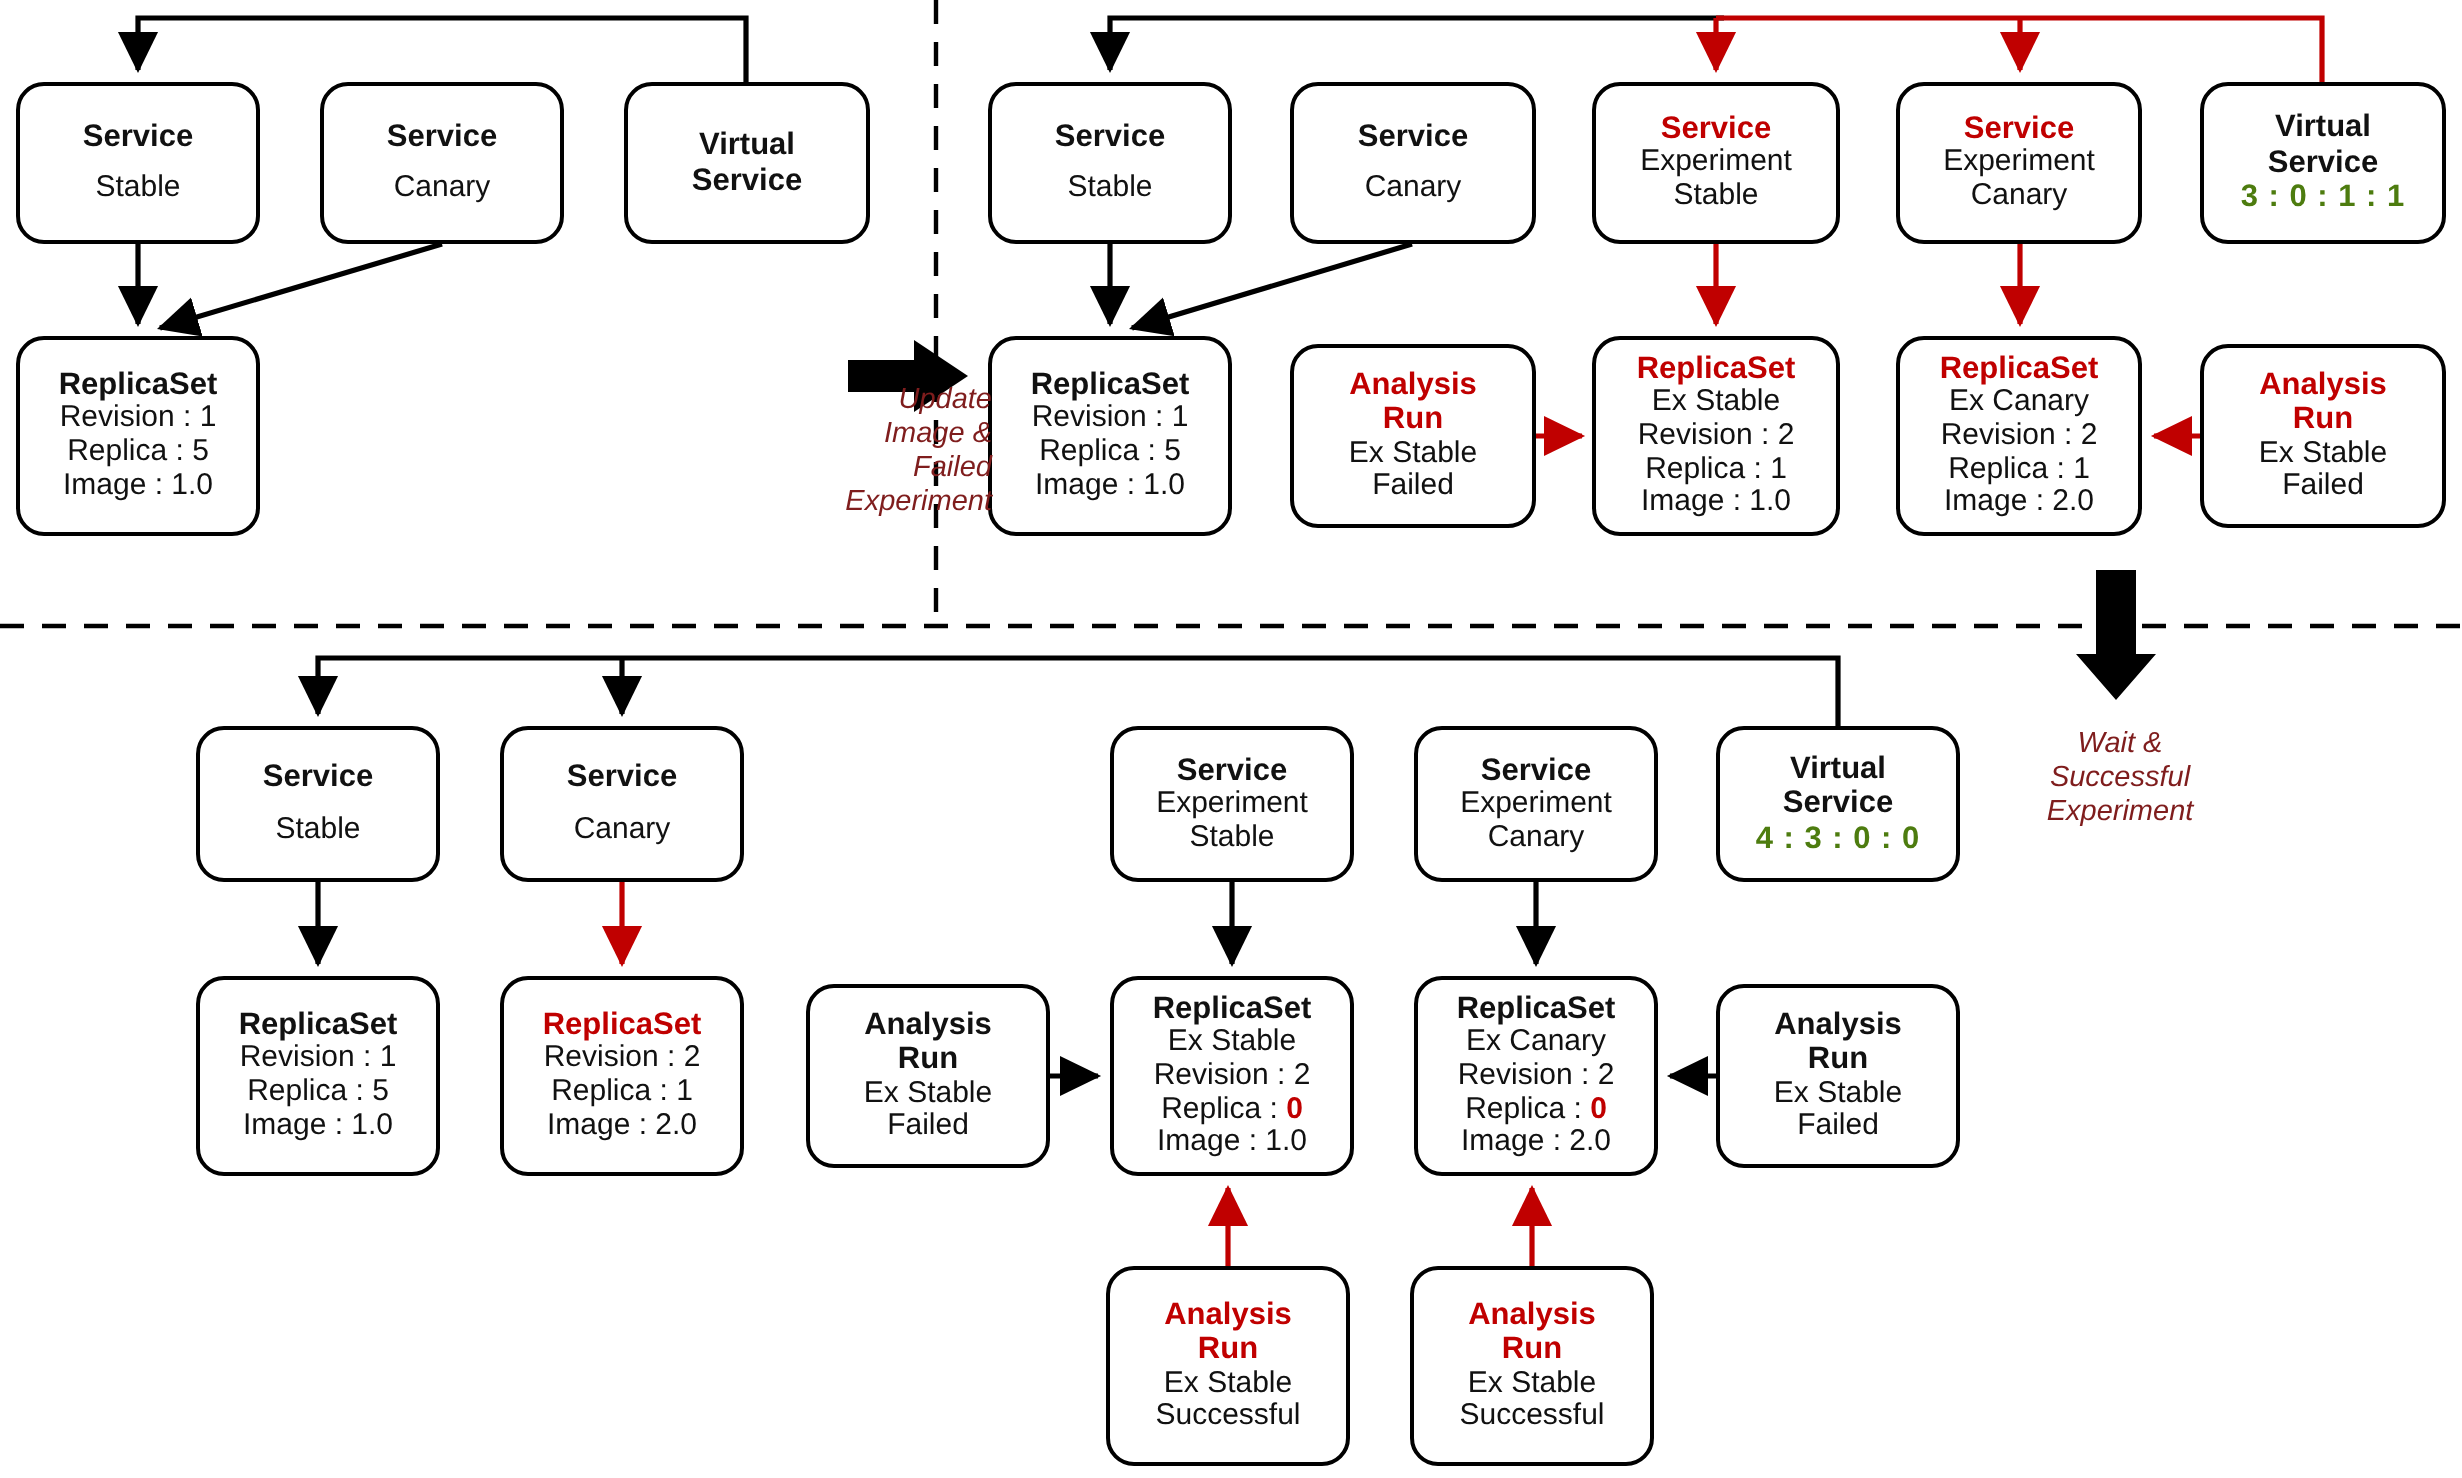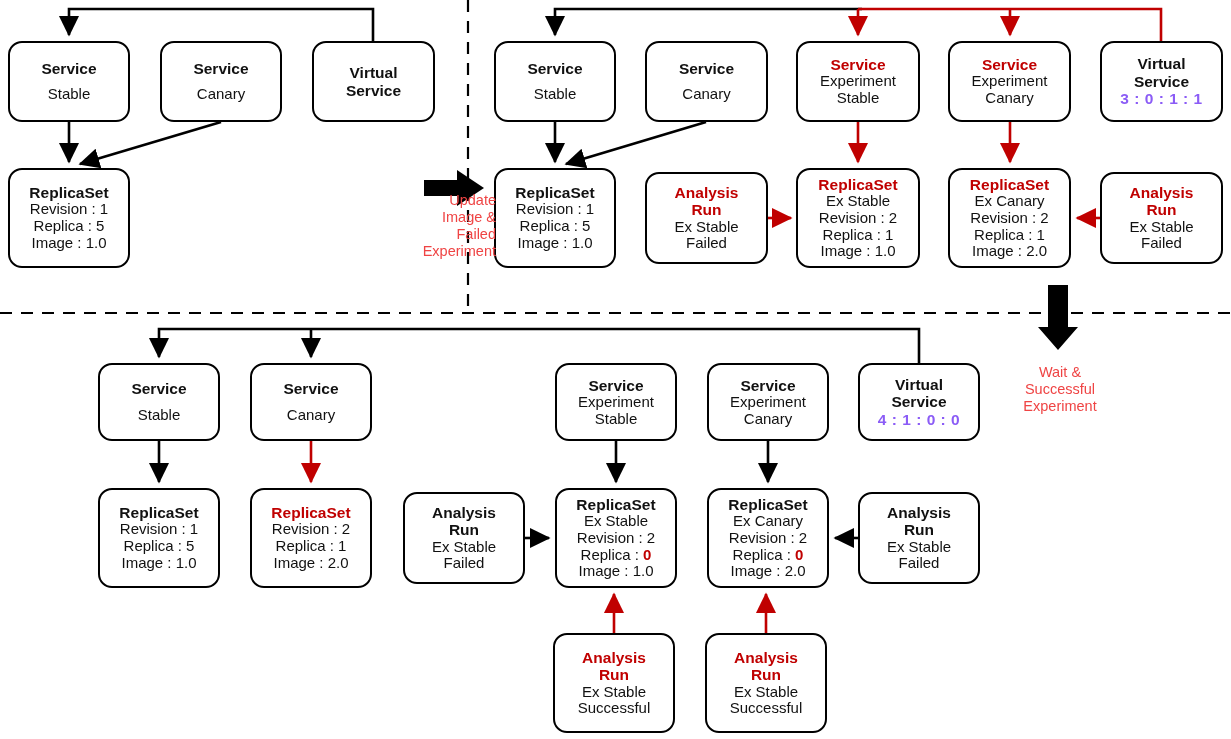--- a/index.html
+++ b/index.html
@@ -19,26 +19,27 @@
     text-align:center;
     line-height:1.12;
     color:#111;
     font-size:15px;
   }
   .ttl{font-weight:bold;font-size:15.5px;color:#111;}
   .ttl.red{color:#C00000;}
   .sub{font-size:15px;color:#111;}
   .gap{height:9px;}
   .sub b.red{color:#C00000;font-weight:bold;}
-  .vs-ratio{font-weight:bold;color:#8b5cf6;font-size:15.5px;letter-spacing:0.5px;}
+  .vs-ratio{font-weight:bold;color:#4d7c0f;font-size:15.5px;letter-spacing:0.5px;}
   .translabel{
     position:absolute;
+    font-style:italic;
     font-size:14.5px;
     line-height:1.18;
-    color:#ef4444;
+    color:#7f1d1d;
     text-align:center;
     white-space:pre-line;
   }
   .translabel.right{text-align:right;}
 </style>
 </head>
 <body>
 
 <div id="stage">
 
@@ -226,21 +227,21 @@
 
   <div class="node" style="left:707px;top:363px;width:122px;height:78px;">
     <div class="ttl">Service</div>
     <div class="sub">Experiment</div>
     <div class="sub">Canary</div>
   </div>
 
   <div class="node" style="left:858px;top:363px;width:122px;height:78px;">
     <div class="ttl">Virtual</div>
     <div class="ttl">Service</div>
-    <div class="vs-ratio">4 : 1 : 0 : 0</div>
+    <div class="vs-ratio">4 : 3 : 0 : 0</div>
   </div>
 
   <div class="node" style="left:98px;top:488px;width:122px;height:100px;">
     <div class="ttl">ReplicaSet</div>
     <div class="sub">Revision : 1</div>
     <div class="sub">Replica : 5</div>
     <div class="sub">Image : 1.0</div>
   </div>
 
   <div class="node" style="left:250px;top:488px;width:122px;height:100px;">

